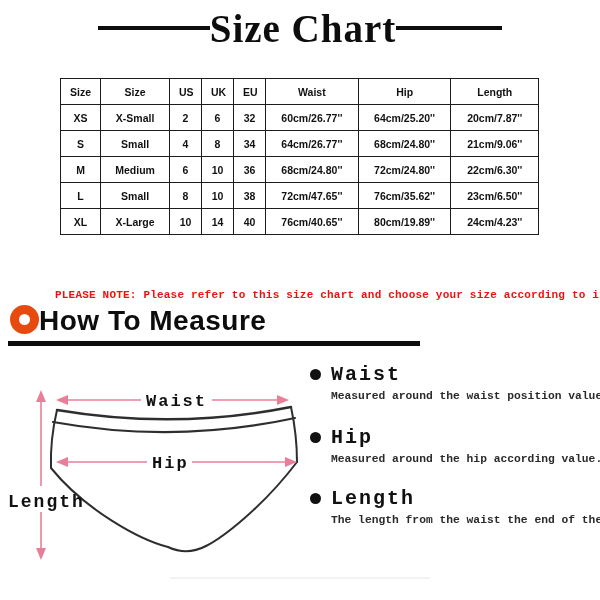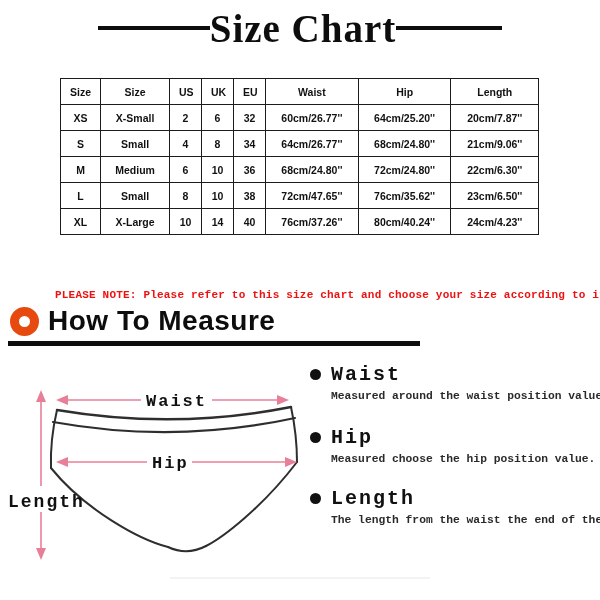--- a/index.html
+++ b/index.html
@@ -38,21 +38,21 @@
   .note-line {
     position:absolute; top:289px; left:55px; width:540px;
     font-family:"Liberation Mono","DejaVu Sans Mono",monospace;
     font-size:11px; font-weight:700; color:#ee1111; white-space:nowrap;
     letter-spacing:0.2px;
   }
 
   
   .htm-header {
     position:absolute; top:305px; left:10px;
-    display:flex; align-items:center; gap:9px;
+    display:flex; align-items:flex-start; 
   }
   .donut-icon {
     width:29px; height:29px; border-radius:50%;
     border:9px solid #e64a0e; background:#fff;
   }
   .htm-title {
     font-size:28px; font-weight:700; color:#0d0d0d; letter-spacing:0.5px;
     white-space:nowrap;
   }
   .htm-underline {
@@ -168,22 +168,22 @@
         <td>72cm/47.65''</td>
         <td>76cm/35.62''</td>
         <td>23cm/6.50''</td>
       </tr>
       <tr>
         <td>XL</td>
         <td>X-Large</td>
         <td>10</td>
         <td>14</td>
         <td>40</td>
-        <td>76cm/37.26''</td>
-        <td>80cm/40.24''</td>
+        <td>76cm/40.65''</td>
+        <td>80cm/19.89''</td>
         <td>24cm/4.23''</td>
       </tr>
     </tbody>
   </table>
 
   <div class="note-line">PLEASE NOTE: Please refer to this size chart and choose your size according to it</div>
 
   <div class="htm-header">
     <div class="donut-icon"></div>
     <div class="htm-title">How To Measure</div>
@@ -225,21 +225,21 @@
         <span class="bullet-icon"></span>
         <span class="mi-label">Waist</span>
       </div>
       <div class="mi-desc">Measured around the waist position value.</div>
     </div>
     <div class="measure-item mi-2">
       <div class="mi-heading">
         <span class="bullet-icon"></span>
         <span class="mi-label">Hip</span>
       </div>
-      <div class="mi-desc">Measured choose the hip position value.</div>
+      <div class="mi-desc">Measured around the hip according value.</div>
     </div>
     <div class="measure-item">
       <div class="mi-heading">
         <span class="bullet-icon"></span>
         <span class="mi-label">Length</span>
       </div>
       <div class="mi-desc">The length from the waist the end of the hip.</div>
     </div>
   </div>
 

